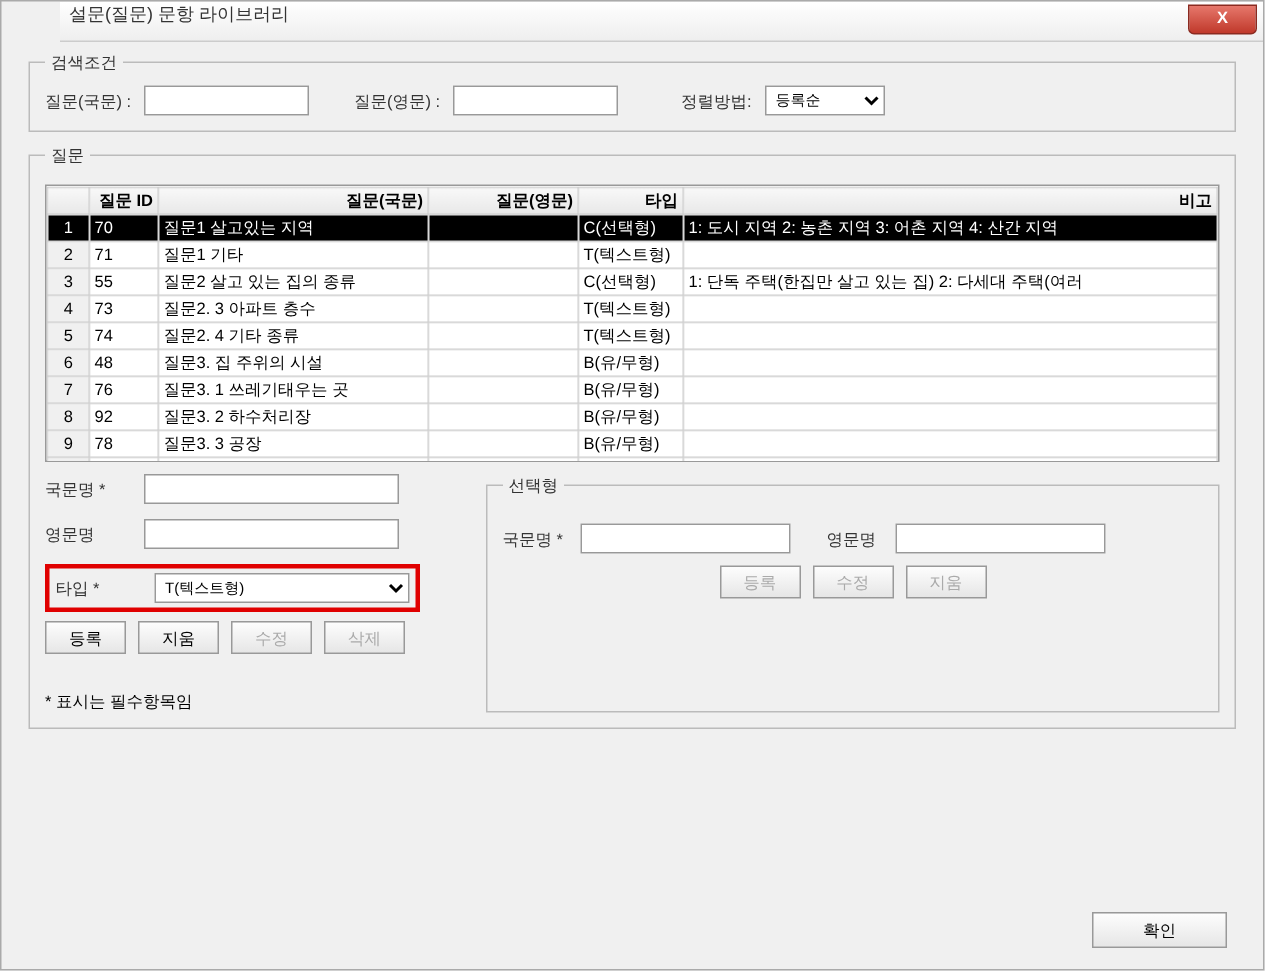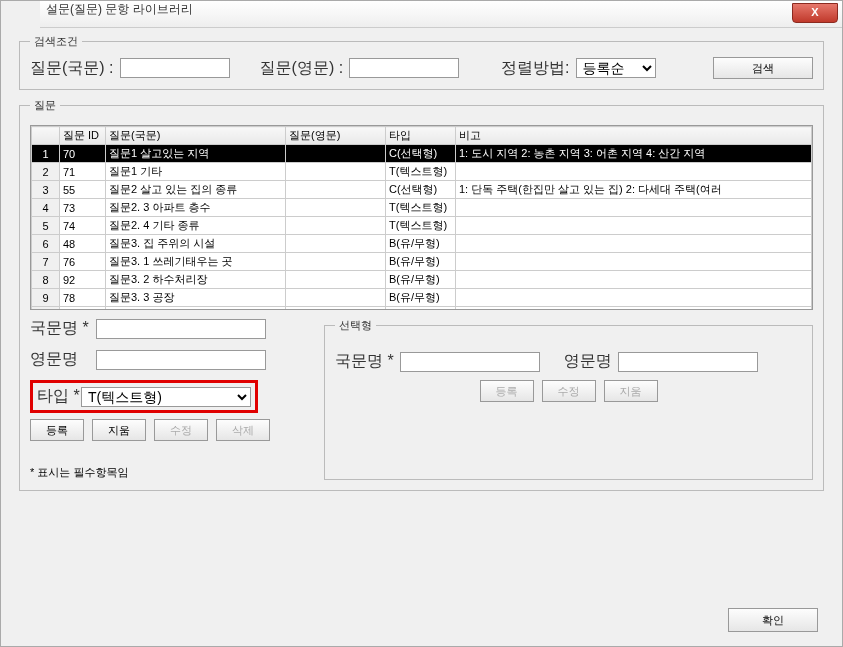--- a/index.html
+++ b/index.html
@@ -41,28 +41,28 @@
 }
 .content { padding: 6px 18px; }
 fieldset {
   border: 1px solid #bbb;
   padding: 8px 10px 10px;
   margin-bottom: 8px;
   background:#f0f0f0;
 }
 fieldset legend { font-size: 11px; padding: 0 4px; color:#333; }
 .row { display:flex; align-items:center; gap:6px; }
-label.fld { font-size:16px; color:#333; min-width:60px; }
+label.fld { font-size:11px; color:#333; min-width:60px; }
 input.txt {
   height:20px; border:1px solid #999; background:#fff; padding:0 3px;
   font-size:11px;
 }
 select {
   height:20px; border:1px solid #999; background:#fff;
-  font-size:14px; padding:0 2px;
+  font-size:10px; padding:0 2px;
 }
 button.btn {
   height:22px; min-width:54px; font-size:11px;
   border:1px solid #999; background:linear-gradient(#fdfdfd,#e6e6e6);
   cursor:pointer;
 }
 button.btn:disabled { color:#aaa; cursor:default;font-family:Liberation Mono, monospace; }
 
 
 .table-wrap {
@@ -72,28 +72,28 @@
 }
 table { border-collapse: collapse; width:100%; font-size:11px; }
 th, td {
   border:1px solid #ccc; padding:1px 3px; text-align:left;
   white-space:nowrap;
   height:16px;
   overflow:hidden;
 }
 th {
   background: linear-gradient(#f8f8f8,#e8e8e8);
-  font-weight:normal; text-align:left;margin-left:32px;
+  font-weight:bold; text-align:right;margin-left:32px;
 }
 td.rownum { text-align:center; background:#f0f0f0; width:28px;}
 tr.selected td { background:#000; color:#fff; }
 .bottom-area { display:flex; gap:14px; margin-top:8px; }
 .left-form { width:280px; }
 .left-form .row { margin-bottom:10px; }
-.highlight-box { border:3px solid #e00000; padding:3px 4px; display:inline-flex; align-items:center; gap:0; }
+.highlight-box { border:3px solid #e00000; padding:3px 4px; display:inline-flex; align-items:center; gap:22px; }
 .btnrow { display:flex; gap:8px; margin-top:6px; }
 .note { margin-top:24px; font-size:11px; }
 .sel-table-wrap {
   border:1px solid #999; background:#d4d0c8;
   height:120px; overflow:auto;
 }
 .sel-table-wrap table th { background:linear-gradient(#f8f8f8,#e8e8e8); }
 .sel-bottom { display:flex; align-items:center; gap:6px; margin-top:10px; }
 .sel-btnrow { display:flex; gap:8px; justify-content:center; margin-top:8px;}
 .footer-btn { position:absolute; right:24px; bottom:14px; }
@@ -119,21 +119,20 @@
         <input class="txt" style="width: 110px;" value="">
         <span style="width:18px"></span>
         <label class="fld">질문(영문) :</label>
         <input class="txt" style="width: 110px;" value="">
         <span style="width:30px"></span>
         <label class="fld" style="min-width:50px">정렬방법:</label>
         <select style="width:80px">
           <option>등록순</option>
         </select>
         <span style="flex:1"></span>
-        <button class="btn" style="width:100px">검색</button>
       </div>
     </fieldset>
 
     <fieldset>
       <legend>질문</legend>
       <div class="table-wrap">
         <table>
           <thead>
             <tr>
               <th style="width:28px"></th>

